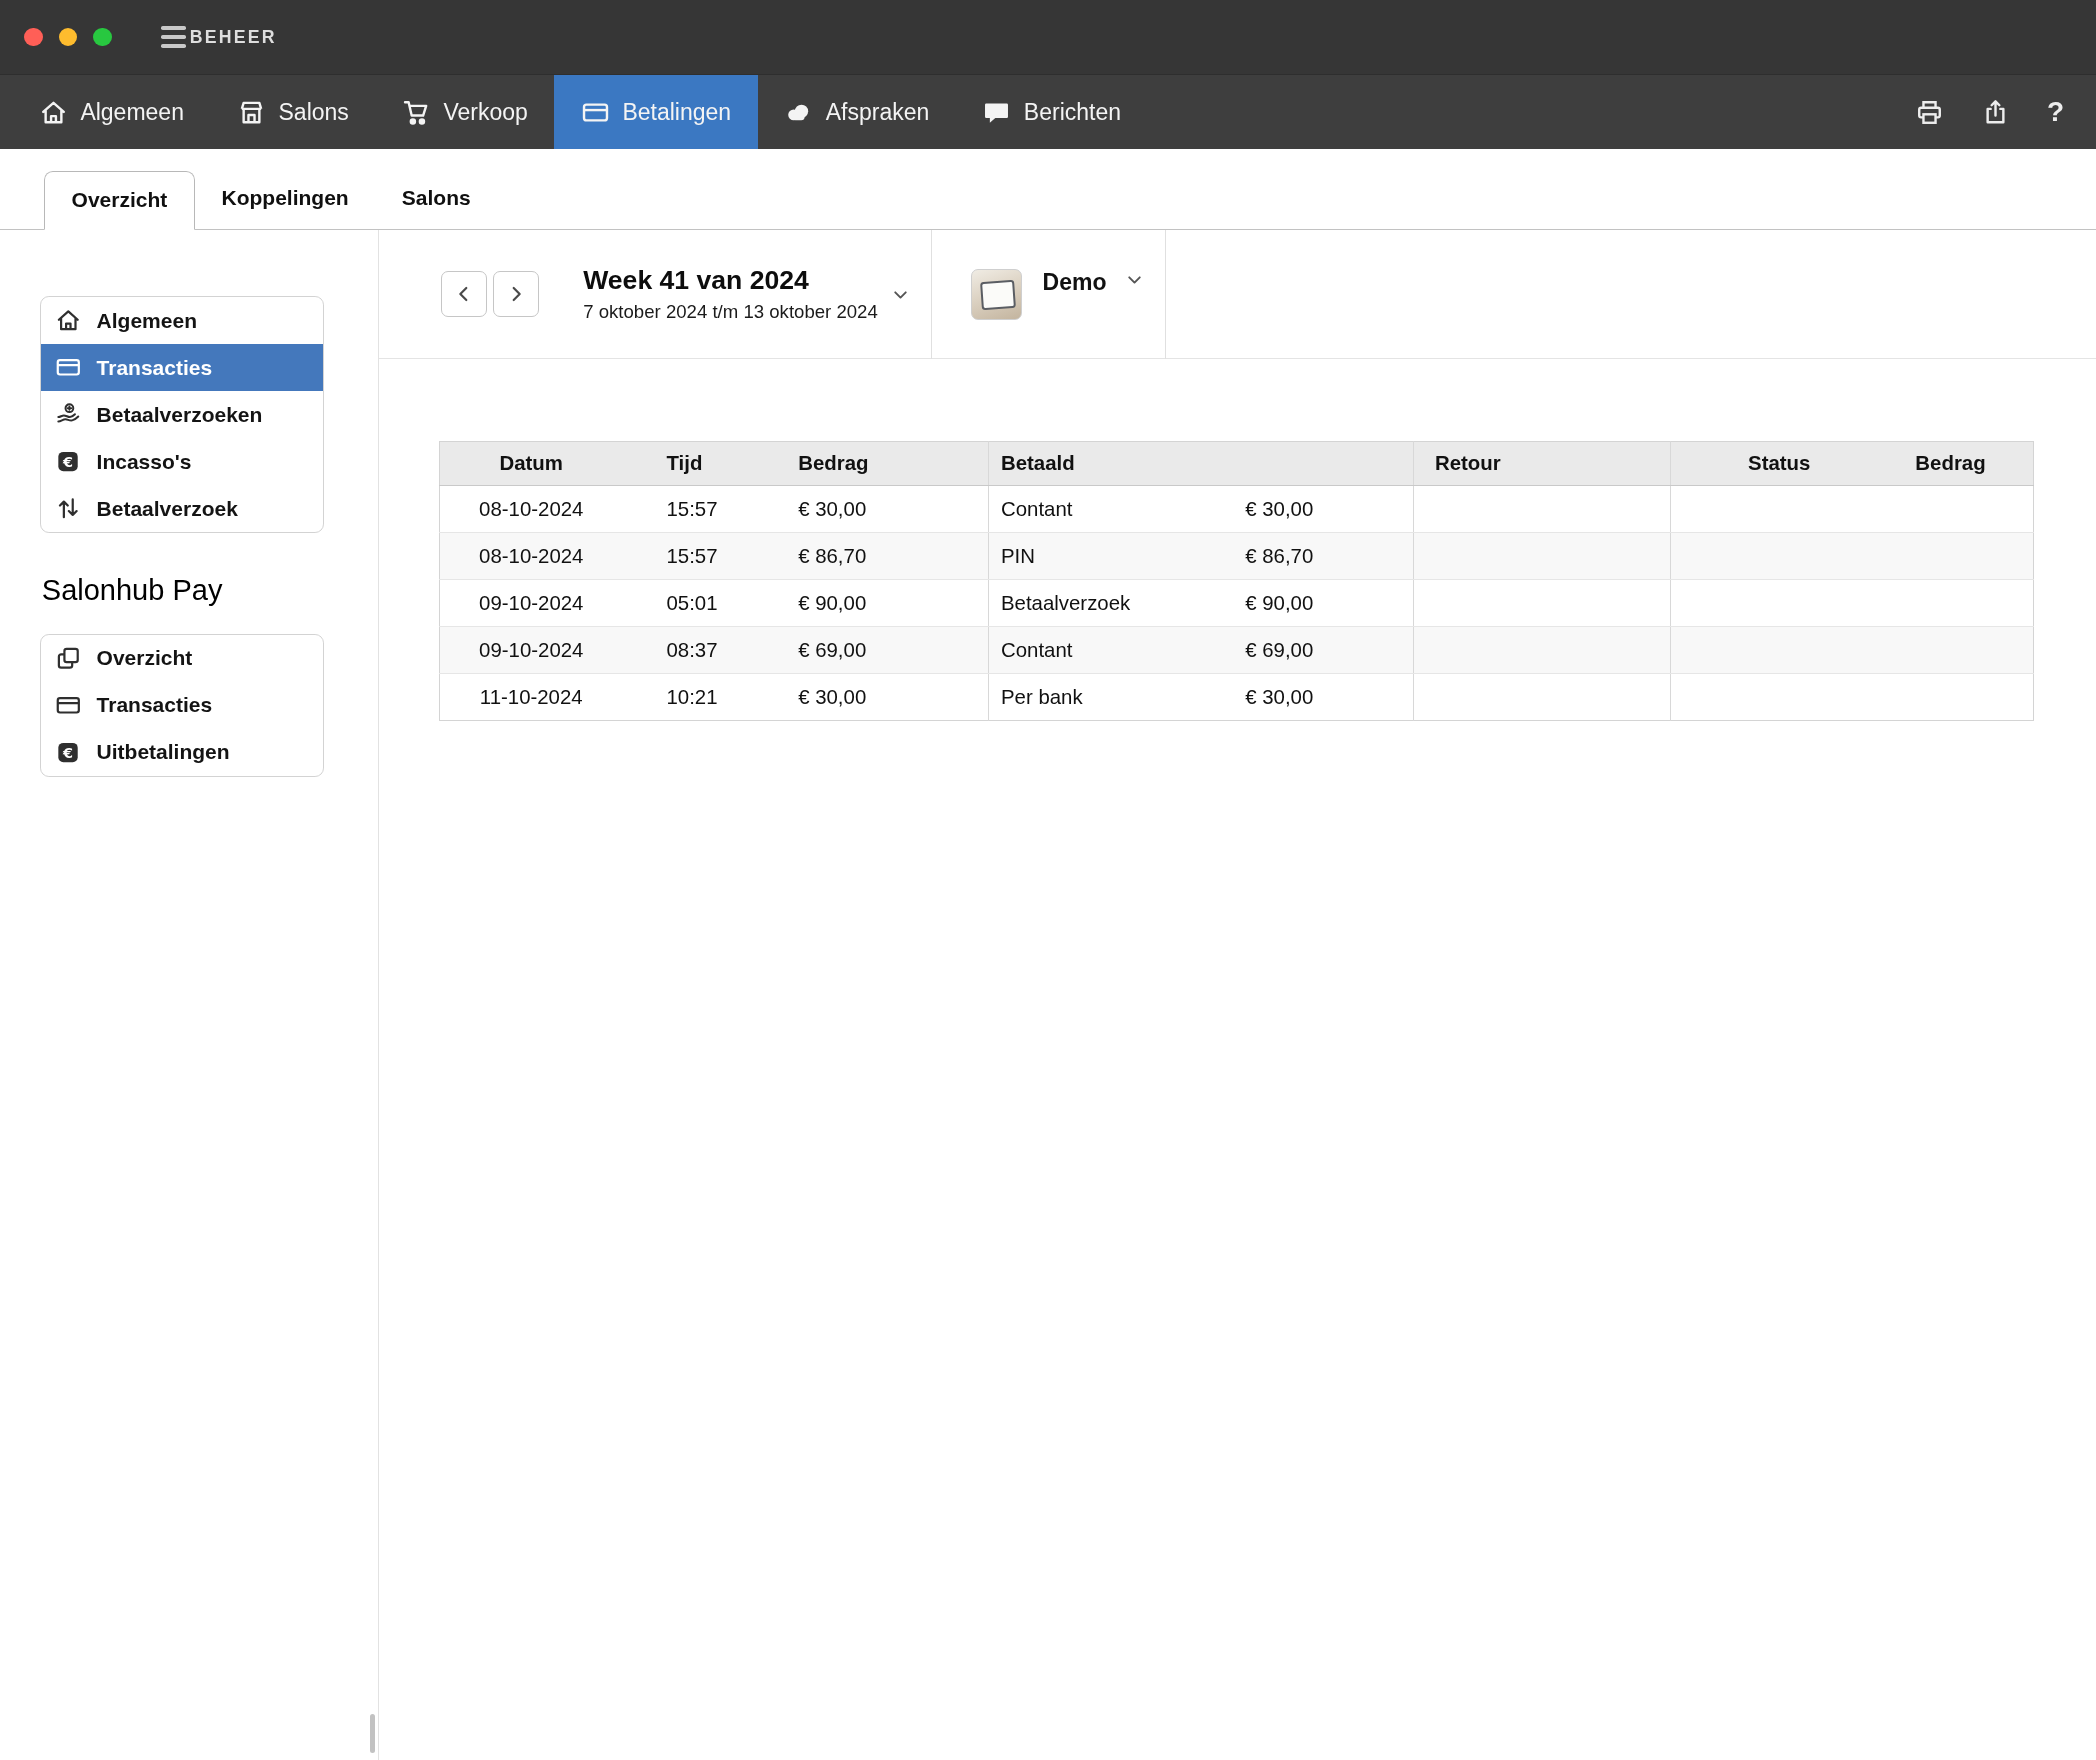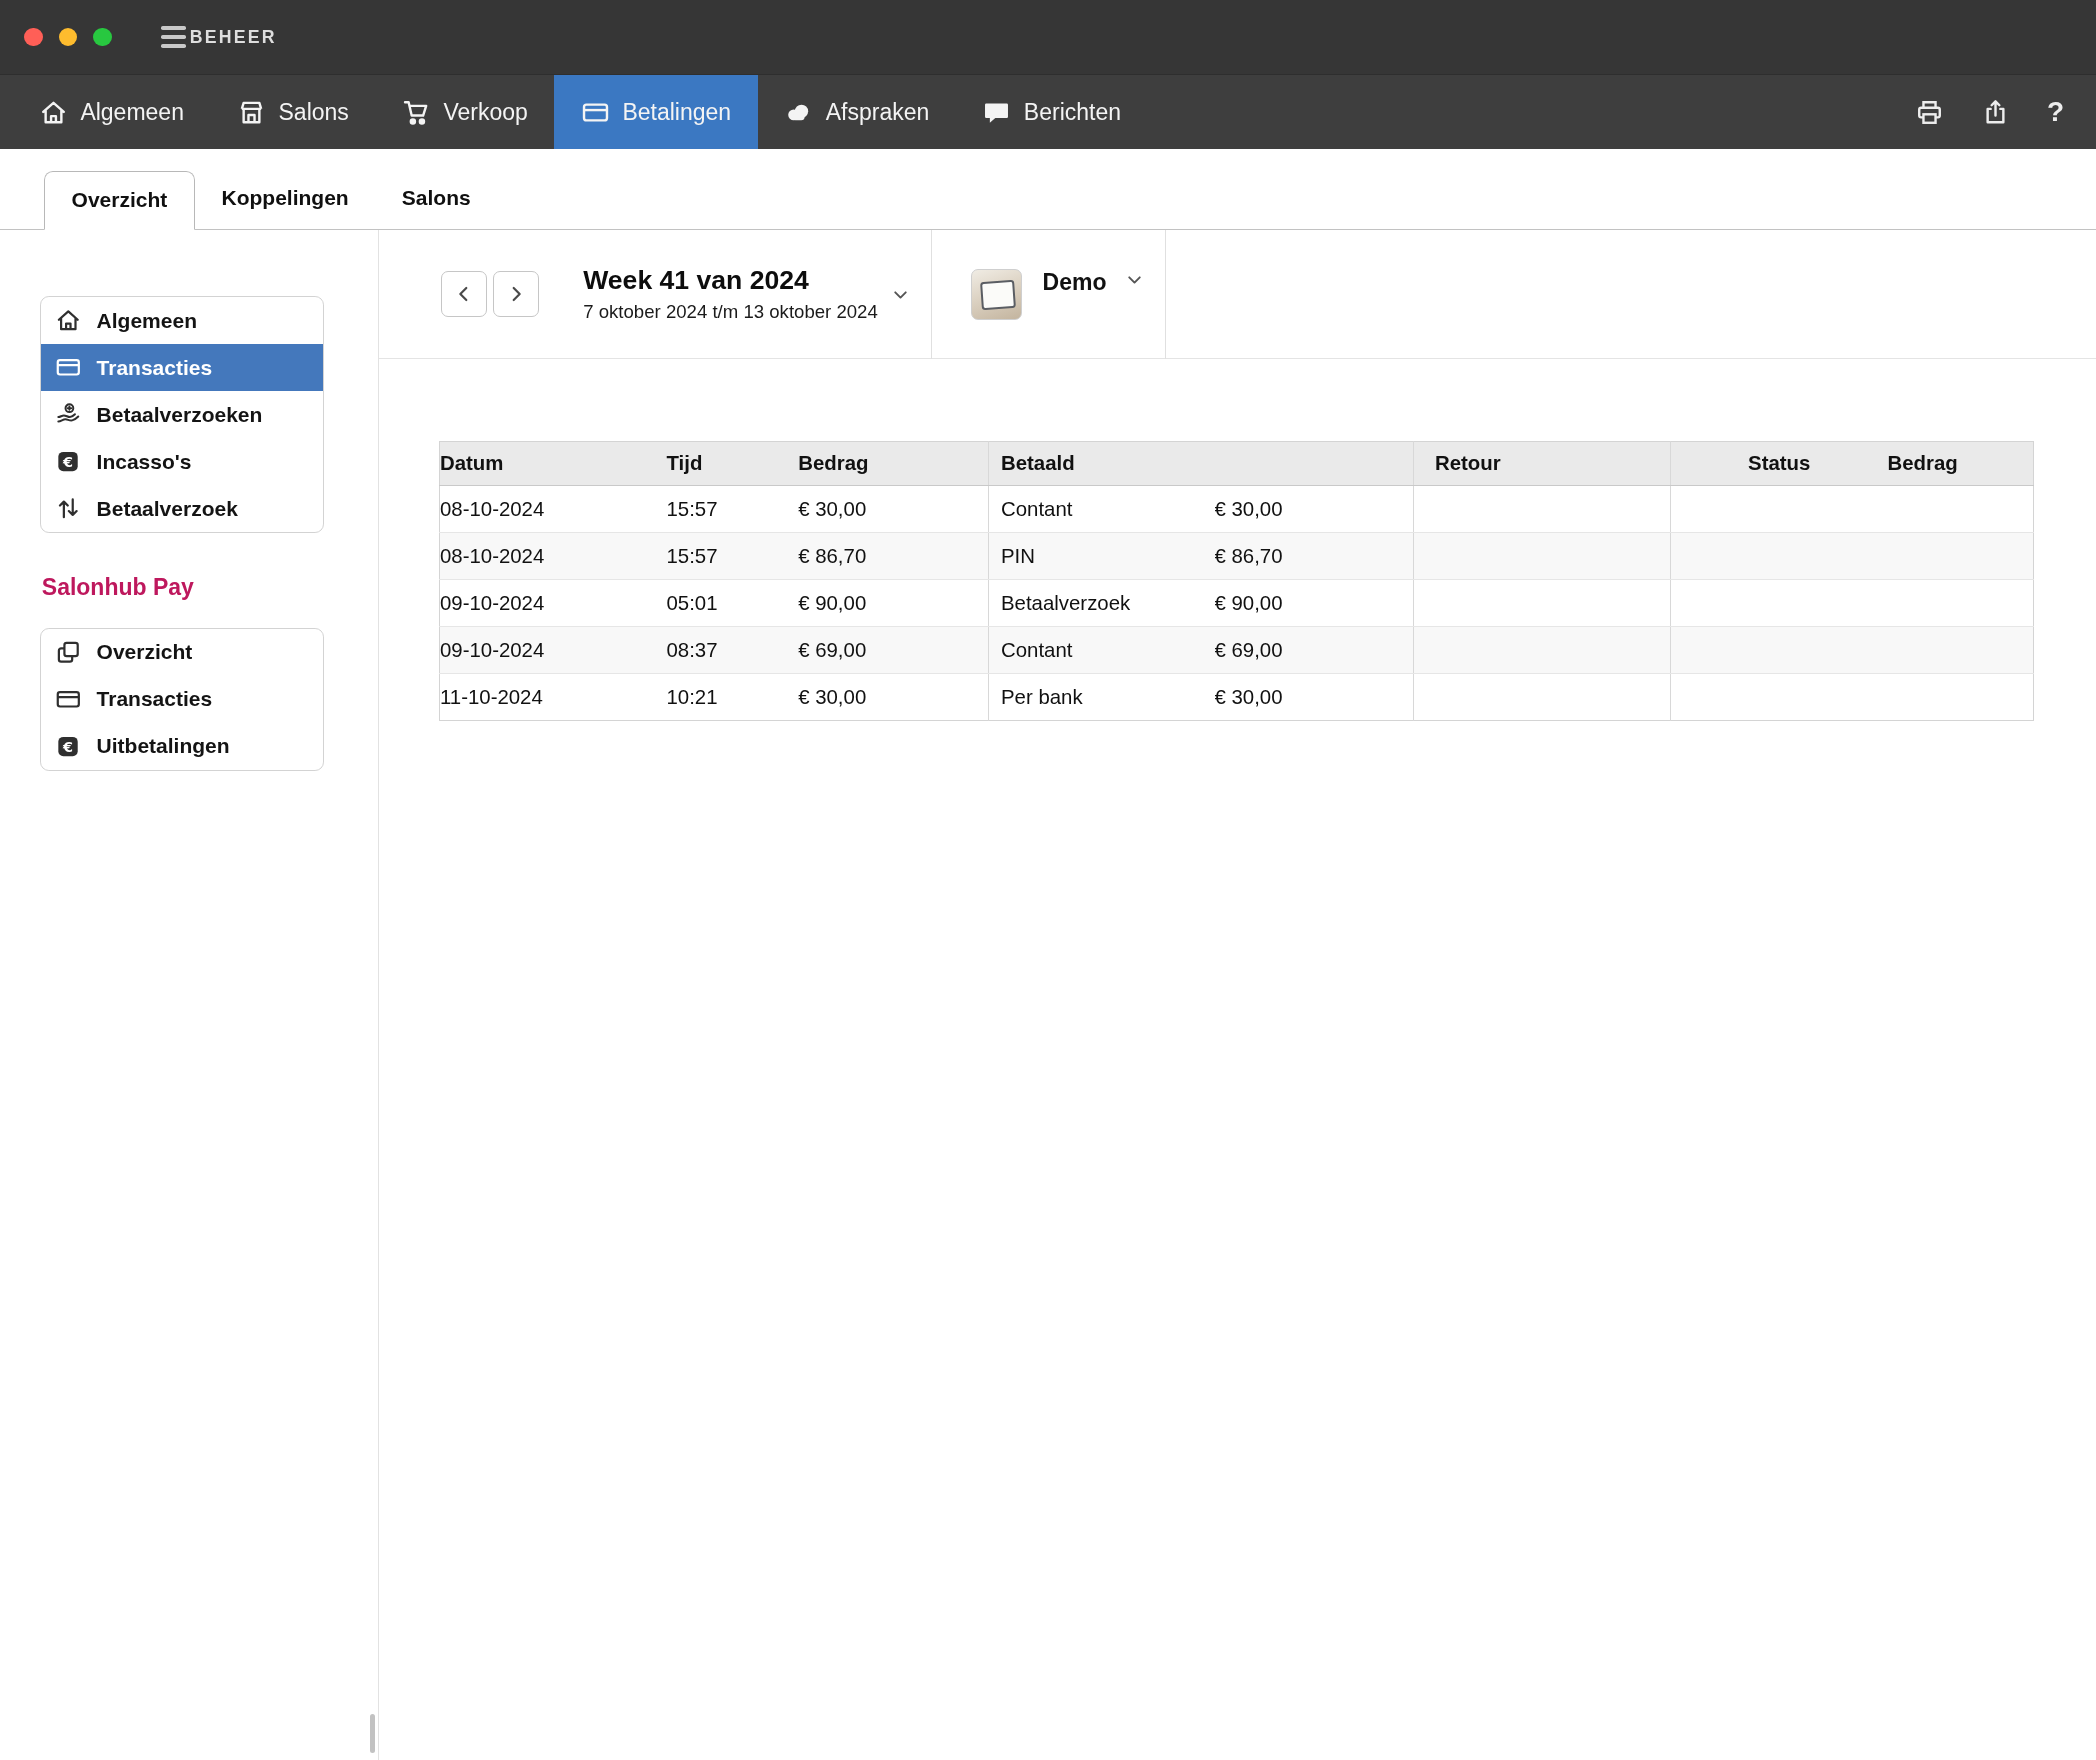--- a/index.html
+++ b/index.html
@@ -36,21 +36,21 @@
   .tab.active { height:59px; display:flex; align-items:center; background:#fff; border:0.9px solid #b8b8b8; border-bottom:0.9px solid #fff; border-radius:8.9px 8.9px 0 0; margin-bottom:-0.9px; }
 
   
   .content { display:flex; height:1530px; }
   .sidebar { width:379px; flex:none; border-right:0.9px solid #e2e2e2; background:#fff; position:relative; padding:66px 0 0 40px; }
   .sidebox { width:284px; border:0.9px solid #d3d3d3; border-radius:8.9px; overflow:hidden; background:#fff; }
   .side-item { height:47px; display:flex; align-items:center; gap:15px; padding-left:14px; font-size:21px; font-weight:700; color:#141414; cursor:pointer; }
   .side-item svg { width:26.6px; height:26.6px; color:#2f2f2f; flex:none; display:block; }
   .side-item.selected { background:#4478bc; color:#fff; }
   .side-item.selected svg { color:#fff; }
-  .side-label { margin:41px 0 26.6px 1.8px; font-size:23px; font-weight:700; color:#be185d; }
+  .side-label { margin:41px 0 26.6px 1.8px; font-size:29px; font-weight:400; color:#000000; }
   .side-scrollbar { position:absolute; right:2.7px; bottom:7px; width:5.3px; height:39px; border-radius:2.7px; background:#c2c2c2; }
 
   .main { flex:1; background:#fff; }
 
   
   .week-header { height:129px; border-bottom:0.9px solid #e4e4e4; display:flex; align-items:center; padding-left:62px; }
   .chev-group { display:flex; gap:6.2px; }
   .chev-btn { width:46px; height:46px; border:0.9px solid #c6c6c6; border-radius:7px; background:#fff; display:flex; align-items:center; justify-content:center; color:#4a4a4a; padding:0; cursor:pointer; }
   .chev-btn svg { width:22px; height:22px; display:block; }
   .week-block { margin-left:44px; cursor:pointer; }
@@ -68,21 +68,21 @@
 
   
   .table-wrap { margin:82px 0 0 60px; }
   table { border-collapse:collapse; font-size:20.4px; color:#111; border:0.9px solid #d4d4d4; table-layout:fixed; }
   th, td { padding:0; overflow:hidden; white-space:nowrap; }
   thead th { height:44px; background:#eaeaea; font-weight:700; border-bottom:0.9px solid #c9c9c9; }
   tbody td { height:47px; border-bottom:0.9px solid #e6e6e6; }
   tbody tr:last-child td { border-bottom:none; }
   tbody tr:nth-child(even) { background:#f8f8f8; }
   .sep { border-right:0.9px solid #d8d8d8; }
-  .ar { text-align:left; }
+  .ar { text-align:center; }
   .al { text-align:left; }
   .ac { text-align:center; }
   .c1 { padding-right:16px; }
   .c2 { padding-left:28px; }
   .c3 { padding-left:17.7px; }
   .c4 { padding-left:12px; }
   .c5 { padding-right:69px; }
   .c6 { padding-left:21px; }
   .c8 { padding-right:19.5px; }
 </style>

